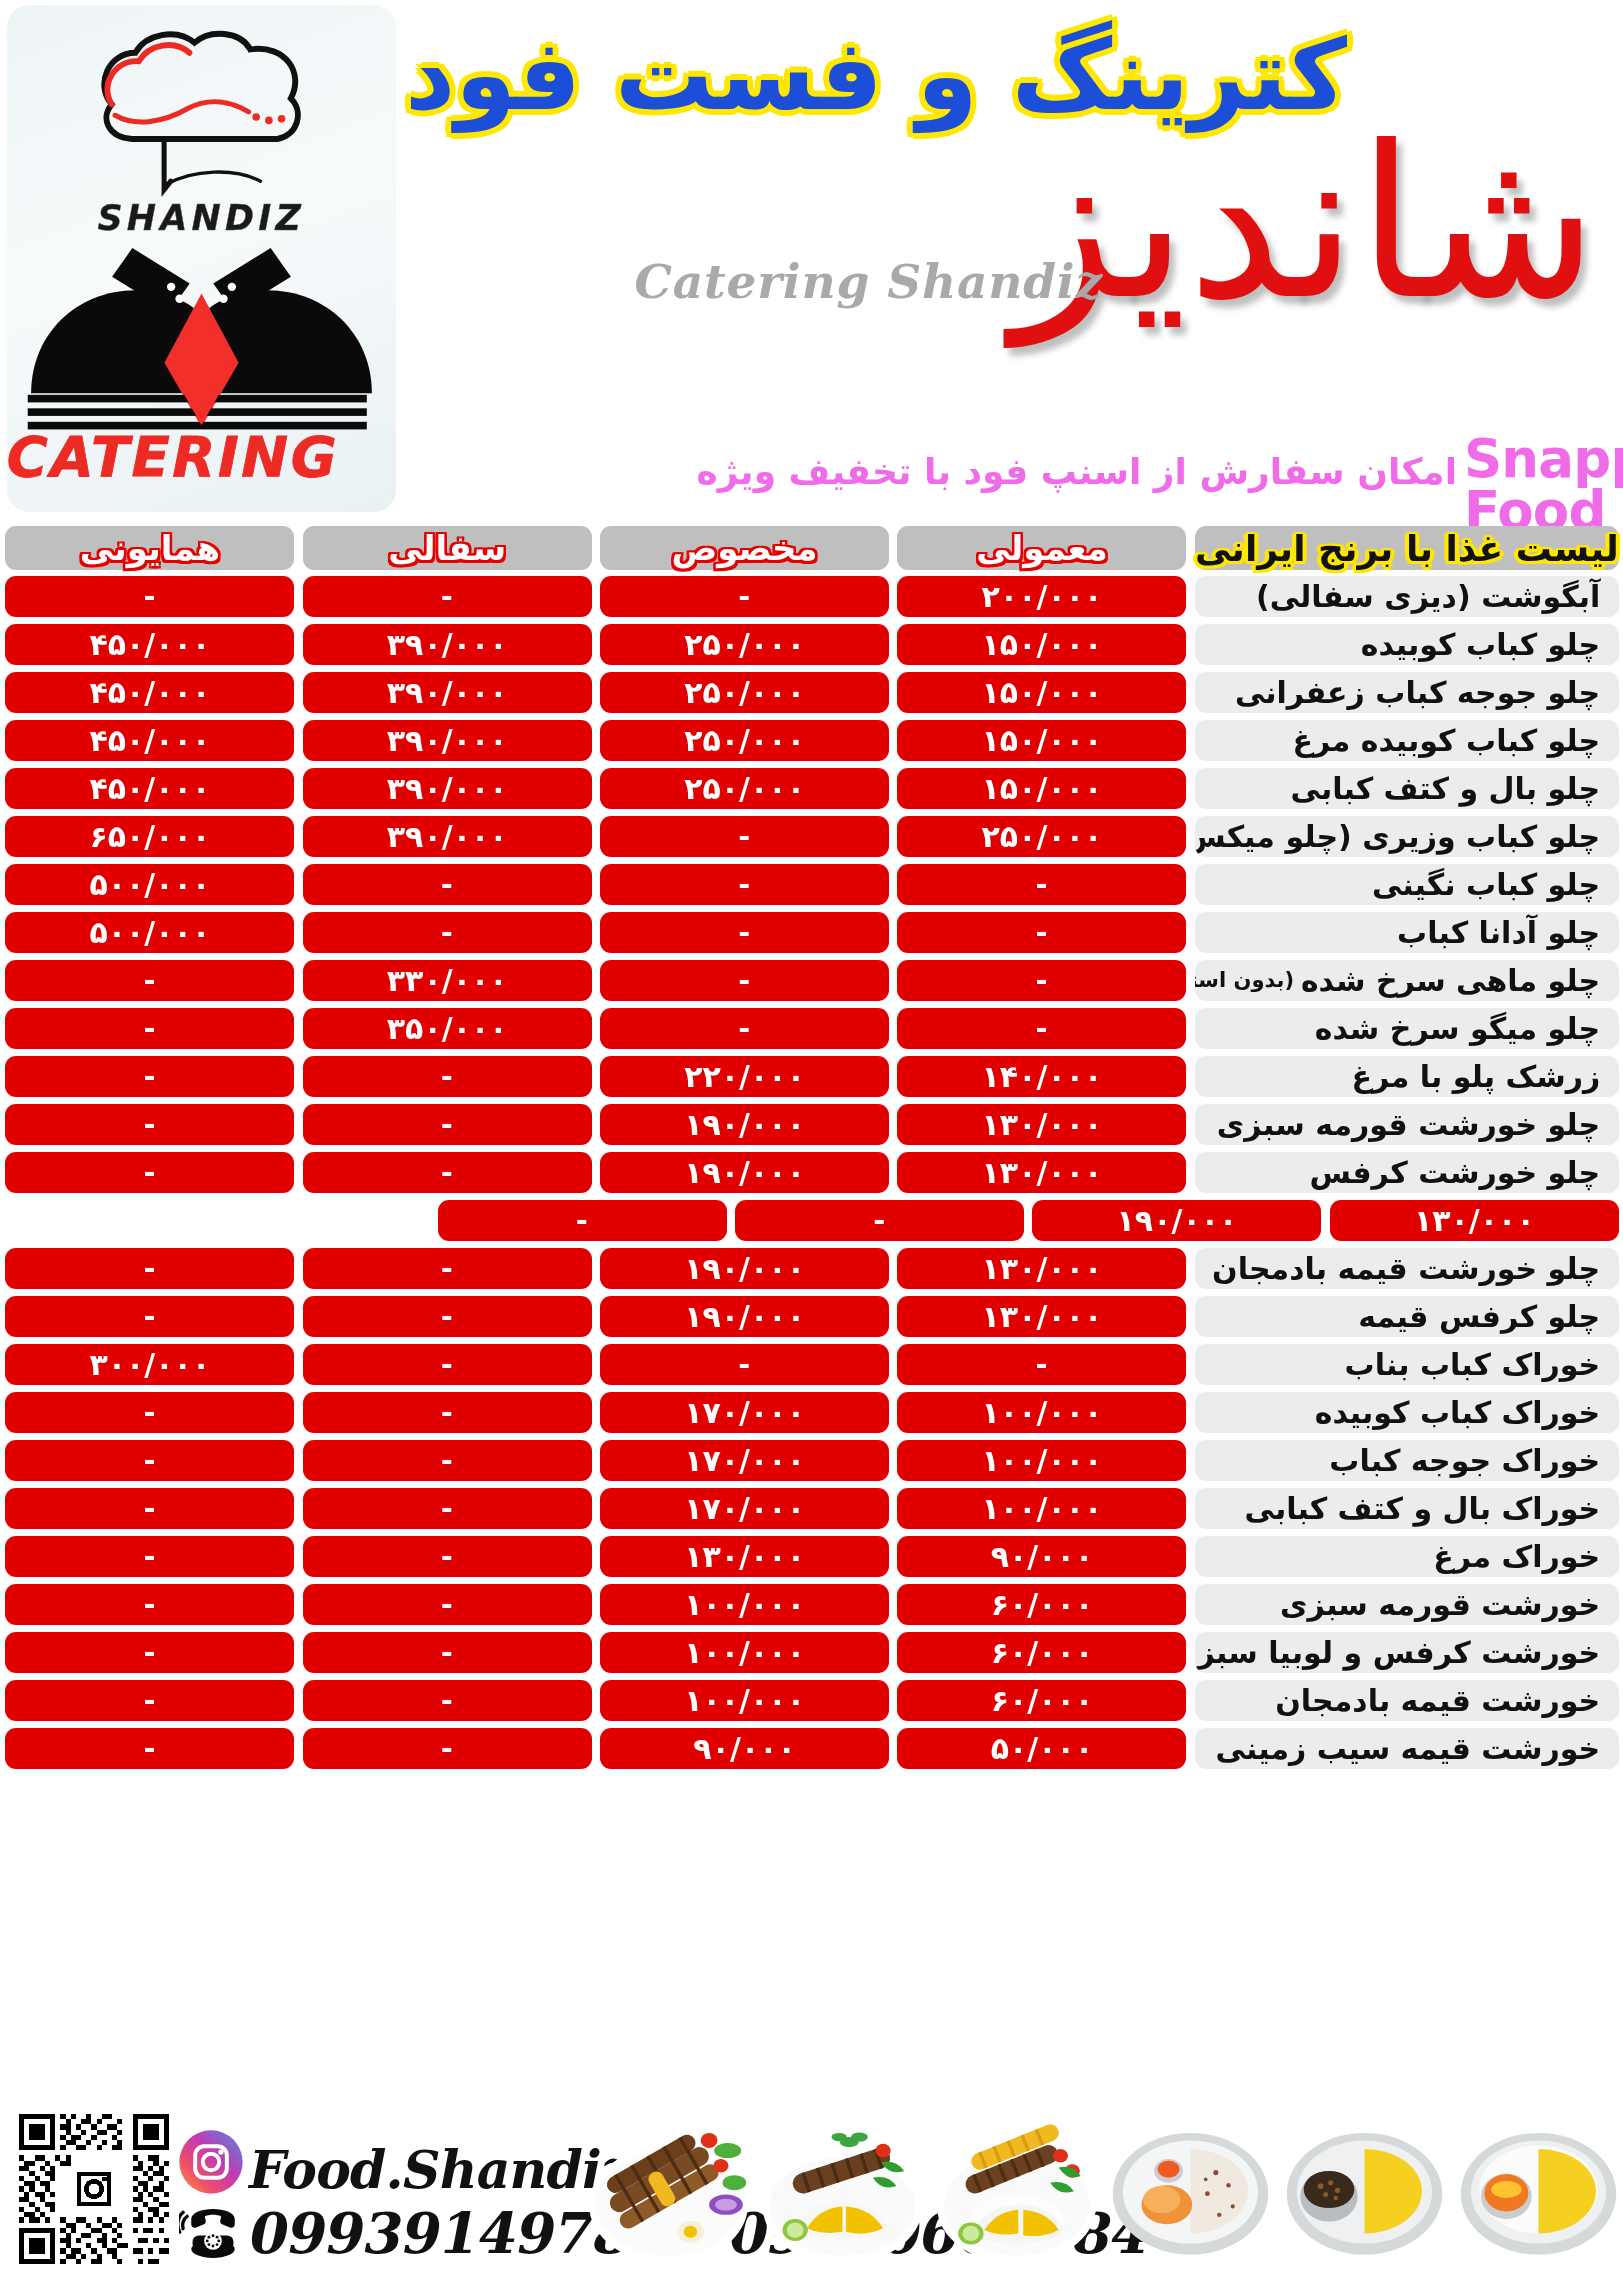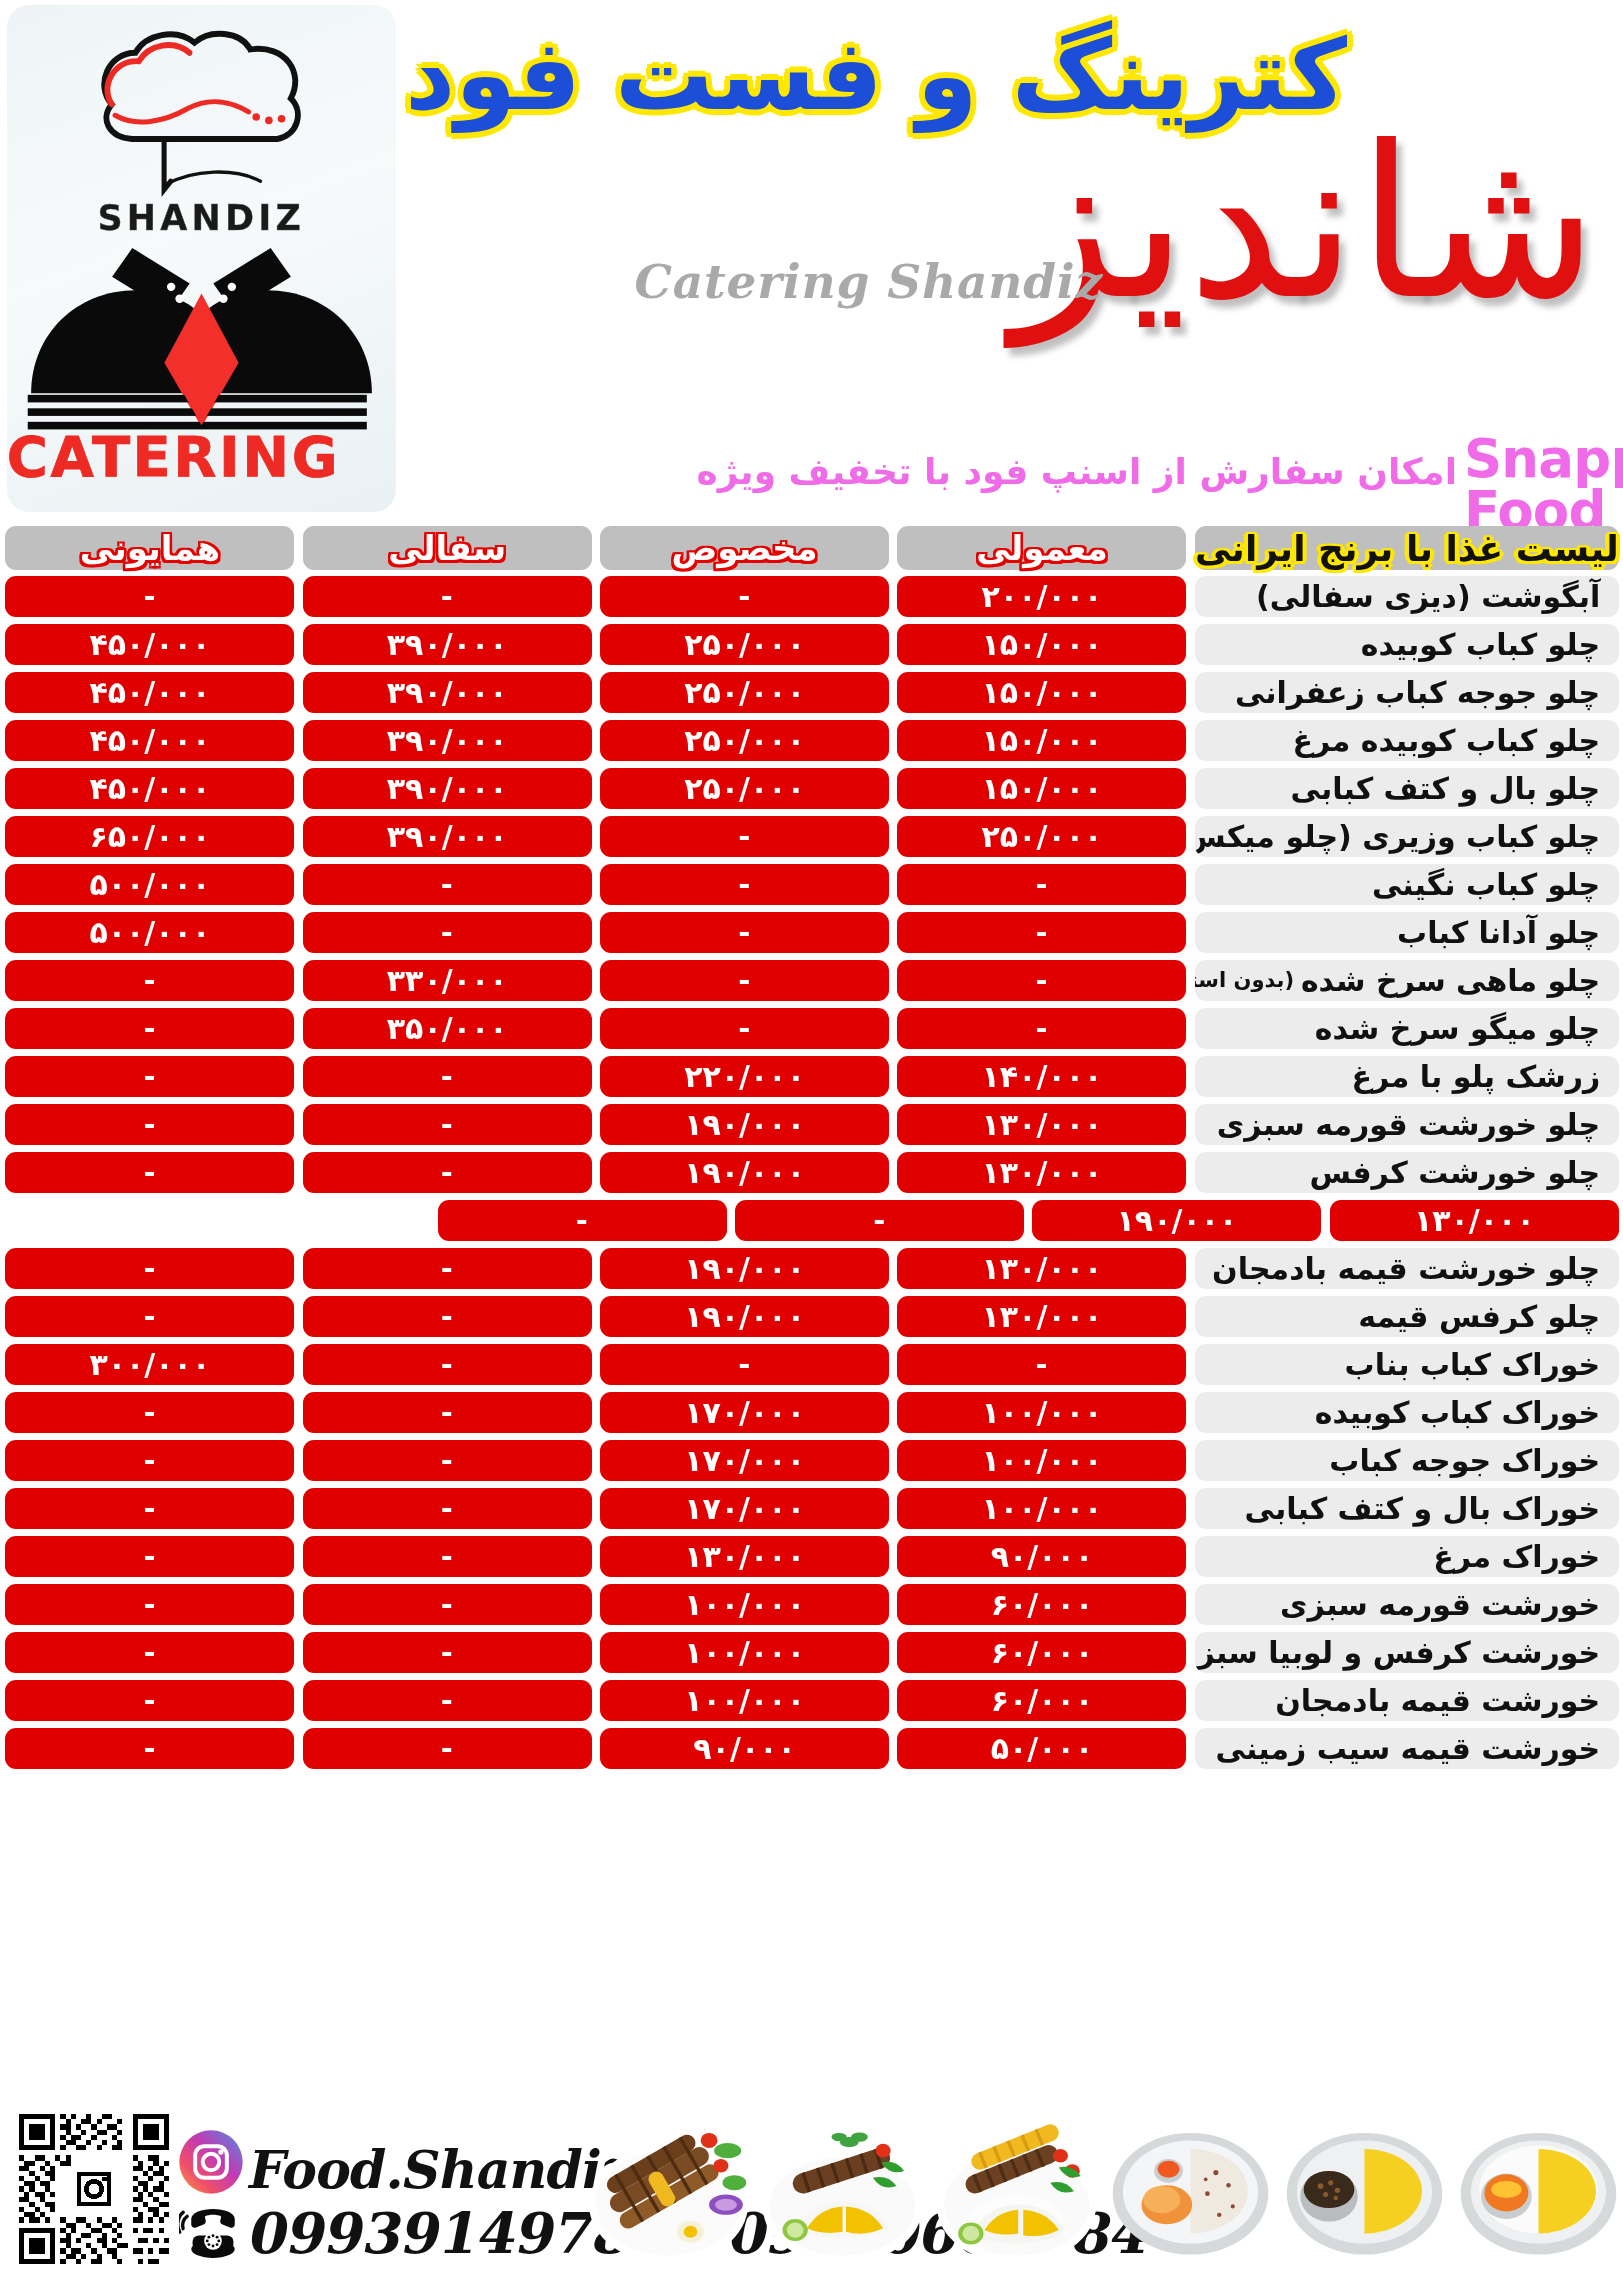--- a/index.html
+++ b/index.html
@@ -23,20 +23,21 @@
     background: #ffffff;
   }
 
   
   .logo-card {
     position: absolute; left: 6.8px; top: 5px;
     width: 389px; height: 507px;
     background: linear-gradient(160deg,#eef4f6 0%, #f7fafb 45%, #e9f1f4 100%);
     border-radius: 22px;
     overflow: hidden;
+    font-style: italic;
   }
   .chef-hat { position: absolute; left: 76px; top: 18.6px; width: 245px; height: 186px; }
   .brand-shandiz {
     position: absolute; left: 0; right: 0; top: 193px;
     text-align: center;
     font-family: "DejaVu Sans", sans-serif;
     font-size: 35px; font-weight: 700; letter-spacing: 4.2px;
     color: #1a1a1a;
     -webkit-text-stroke: 0.4px #555;
   }

